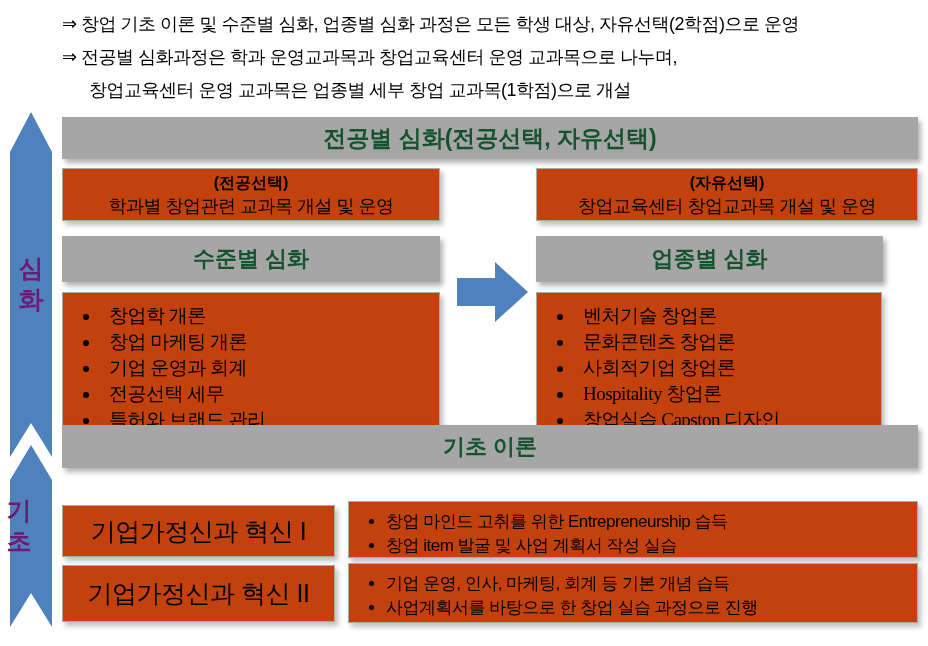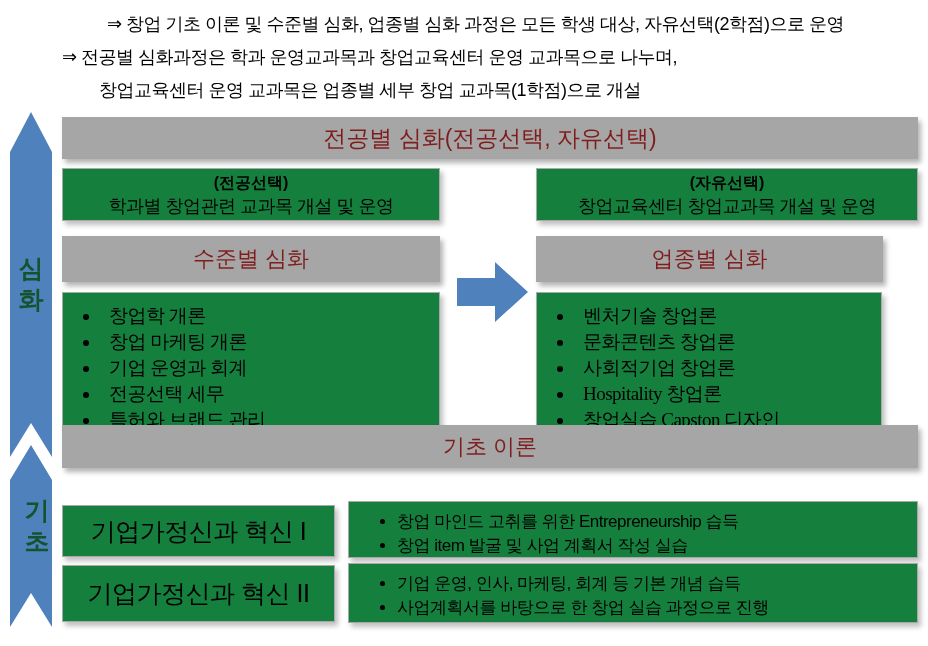--- a/index.html
+++ b/index.html
@@ -1,59 +1,59 @@
 <!DOCTYPE html>
 <html><head>
 <meta charset="utf-8">
 <style>
   html,body{margin:0;padding:0;background:#ffffff;}
   body{font-family:"Liberation Sans","DejaVu Sans",sans-serif;color:#000;}
   .canvas{position:relative;width:928px;height:646px;background:#fff;overflow:hidden;}
 
   
   .note{position:absolute;font-size:18px;letter-spacing:-0.5px;white-space:nowrap;color:#000;}
-  .note1{left:62px;top:12px;margin-left:45px;}
+  .note1{left:62px;top:12px;}
   .note2{left:62px;top:45px;}
-  .note3{left:89px;top:78px;margin-left:10px;}
+  .note3{left:89px;top:78px;}
 
   
   .rail-svg{position:absolute;}
   .rail-label{position:absolute;width:30px;font-weight:bold;font-size:25px;line-height:1.25;
-              text-align:center;word-break:break-all;color:#14532d;}
+              text-align:center;word-break:break-all;color:#701a75;}
   .label-adv{left:16px;top:253px;}
-  .label-bas{left:22px;top:495px;}
+  .label-bas{left:4px;top:495px;}
 
   
   .gray-bar{position:absolute;background:#a6a6a6;display:flex;align-items:center;justify-content:center;
-            font-weight:normal;color:#7f1d1d;box-shadow:3px 4px 5px rgba(0,0,0,0.30);}
+            font-weight:bold;color:#14532d;box-shadow:3px 4px 5px rgba(0,0,0,0.30);}
   .hdr-major{left:62px;top:117px;width:856px;height:42px;font-size:23px;}
   .hdr-level{left:62px;top:236px;width:378px;height:46px;font-size:22px;}
   .hdr-industry{left:536px;top:236px;width:347px;height:46px;font-size:22px;}
   .hdr-basic{left:62px;top:425px;width:856px;height:43px;font-size:22px;}
 
   
-  .white-box{position:absolute;background:#15803d;border:1px solid #a9a9a9;
+  .white-box{position:absolute;background:#c2410c;border:1px solid #a9a9a9;
              box-shadow:3px 4px 5px rgba(0,0,0,0.25);box-sizing:border-box;}
   .info-box{display:flex;flex-direction:column;align-items:center;justify-content:center;}
   .info-left{left:62px;top:168px;width:378px;height:53px;}
   .info-right{left:536px;top:168px;width:382px;height:53px;}
   .info-title{font-weight:bold;font-size:16px;line-height:22px;}
   .info-desc{font-size:18px;line-height:24px;letter-spacing:-0.5px;}
 
   .list-box{padding:8px 6px;}
   .list-left{left:62px;top:292px;width:378px;height:136px;}
   .list-right{left:536px;top:292px;width:346px;height:136px;}
   ul.blist{margin:2px 0 0 0;padding-left:32px;list-style:disc;font-family:Liberation Serif, serif;}
   ul.blist li{font-size:19px;line-height:26px;letter-spacing:-0.5px;padding-left:8px;}
 
   .course-box{display:flex;align-items:center;justify-content:center;font-size:25px;letter-spacing:-0.5px;}
   .course1{left:62px;top:505px;width:273px;height:52px;}
   .course2{left:62px;top:565px;width:273px;height:57px;}
 
-  .pts-box{padding:5px 20px;}
+  .pts-box{padding:5px 9px;}
   .pts1{left:348px;top:501px;width:570px;height:57px;}
   .pts2{left:348px;top:563px;width:570px;height:60px;}
   ul.plist{margin:3px 0 0 0;padding-left:28px;list-style:disc;}
   ul.plist li{font-size:17px;line-height:24px;letter-spacing:-0.5px;}
 
   
   .mid-arrow{position:absolute;left:457px;top:261px;}
 </style>
 </head>
 <body>

